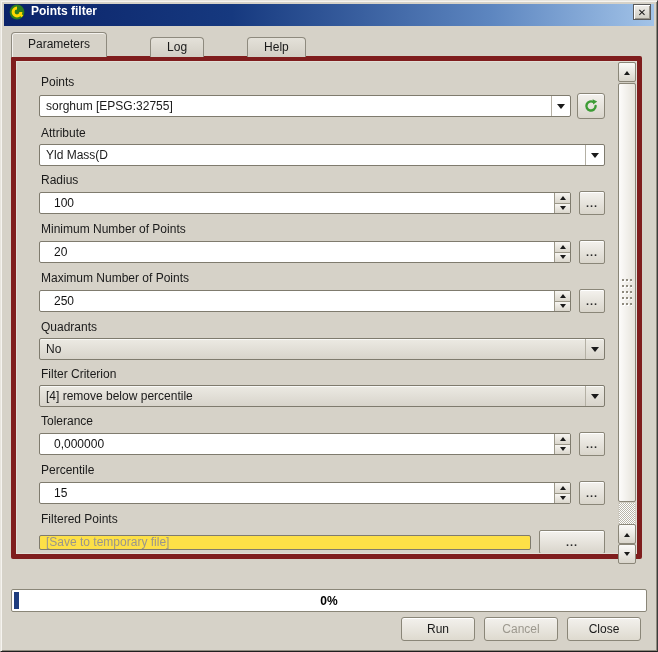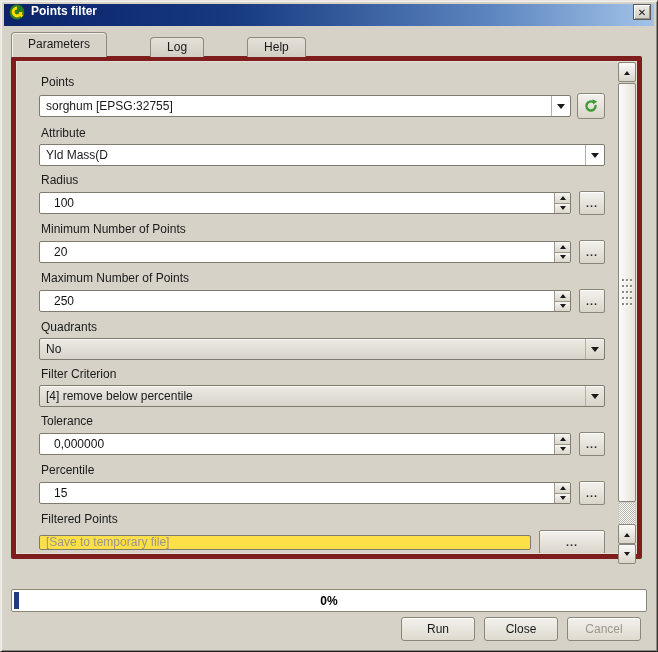--- a/index.html
+++ b/index.html
@@ -324,17 +324,17 @@
     </div>
   </div>
 
   <div class="progress">
     <div class="chunk"></div>
     <div class="ptext">0%</div>
   </div>
 
   <div class="btnrow">
     <div class="btn">Run</div>
+    <div class="btn disabled">Cancel</div>
     <div class="btn">Close</div>
-    <div class="btn disabled">Cancel</div>
   </div>
 
 </div>
 
 </body></html>

